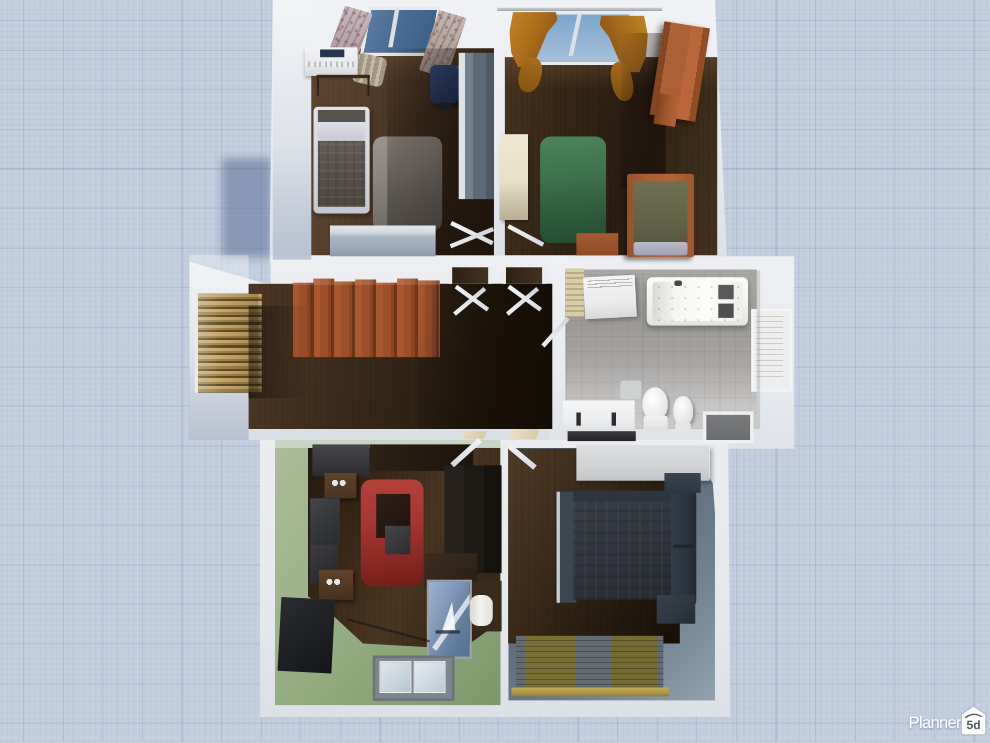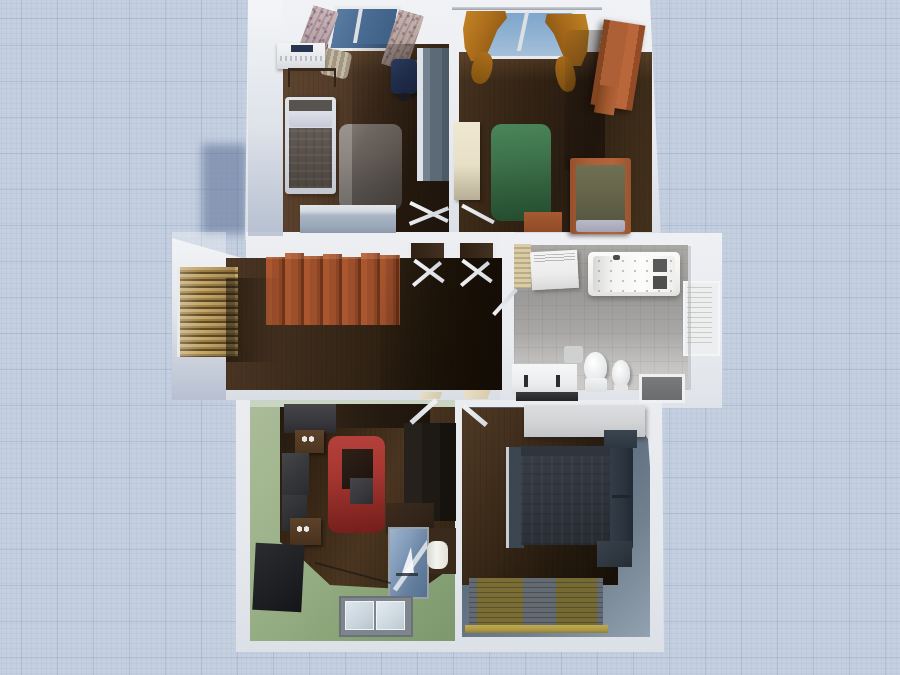--- a/index.html
+++ b/index.html
@@ -396,14 +396,23 @@
     background:linear-gradient(140deg,#39424c 0%,#2e3640 60%,#242c36 100%);"></div>
 
   <div class="abs" style="left:469px;top:578px;width:134px;height:50px;
     background-image:repeating-linear-gradient(0deg,rgba(20,22,26,0.32) 0 1px,transparent 1px 5px),linear-gradient(90deg,#646a71 0 8px,#7a6e35 8px 54px,#646a71 54px 87px,#766a33 87px 128px,#646a71 128px 134px);"></div>
 
   <div class="abs" style="left:465px;top:625px;width:143px;height:8px;
     background:linear-gradient(180deg,#c0aa52 0%,#ac9846 60%,#8f7d38 100%);"></div>
 
   <div class="abs" style="left:465px;top:404px;width:30px;height:5px;transform:rotate(40deg);transform-origin:0 0;background:linear-gradient(90deg,#f0f2f4,#d5dae0);"></div>
 
+  <div class="abs" style="left:824px;top:638px;width:76px;height:34px;">
+    <span style="position:absolute;left:2px;top:11px;color:#ffffff;font-size:15px;letter-spacing:-0.6px;
+      text-shadow:0 1px 2px rgba(40,60,100,0.45);">Planner</span>
+    <svg style="position:absolute;left:49px;top:3px;" width="24" height="28" viewBox="0 0 24 28">
+      <path d="M12 1 L23 8.5 V25 Q23 27 21 27 H3 Q1 27 1 25 V8.5 Z" fill="#ffffff" stroke="rgba(70,90,125,0.35)" stroke-width="0.8"></path>
+      <text x="12" y="21.5" font-size="11" font-weight="bold" fill="#5a5b63" text-anchor="middle" font-family="Liberation Sans, sans-serif">5d</text>
+      <path d="M4.5 11.5 Q12 5.5 19.5 10.5" fill="none" stroke="#5a5b63" stroke-width="1.3"></path>
+    </svg>
+  </div>
 
 </div>
 
 </body></html>

